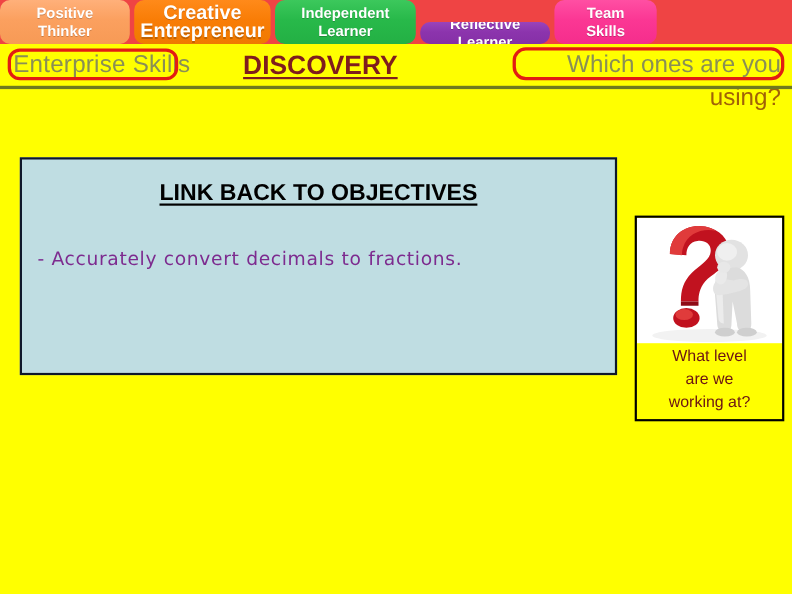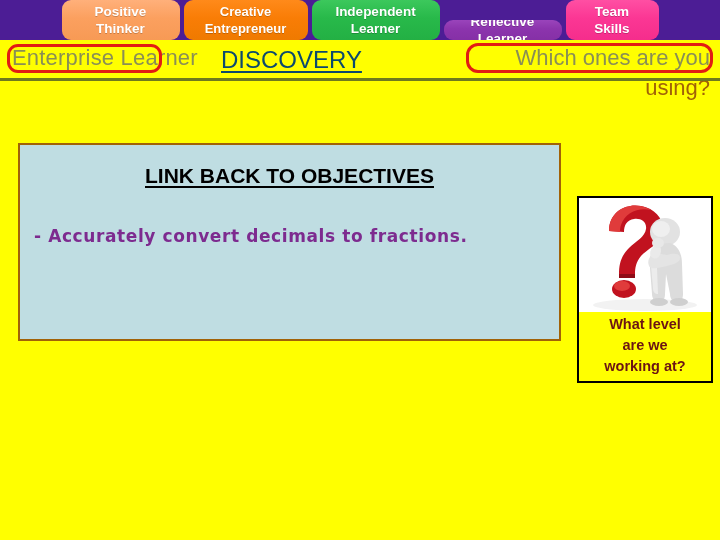--- a/index.html
+++ b/index.html
@@ -16,42 +16,41 @@
   }
 
   
   #skills-banner {
     position: absolute;
     left: 0; top: 0;
     width: 720px; height: 40px;
     display: flex;
     align-items: stretch;
     gap: 4px;
-    background: #4c1d95;
-    justify-content: center;
+    background: #ef4444;
   }
   .skill-tab {
     border-radius: 9px;
     color: #ffffff;
     font-size: 13.5px;
     font-weight: bold;
     line-height: 17px;
     display: flex;
     flex-direction: column;
     align-items: center;
     justify-content: center;
     text-align: center;
     box-sizing: border-box;
     padding: 1px 2px;
     text-shadow: 0 1px 0 rgba(0,0,0,0.20);
     overflow: hidden;
   }
   .skill-tab .ln { display: block; white-space: nowrap; }
   .skill-tab.t0 { width: 118px; background: linear-gradient(180deg,#ffb07a 0%, #fba05f 45%, #f79a55 100%); }
-  .skill-tab.t1 { width: 124px; background: linear-gradient(180deg,#ff8a1a 0%, #f97d06 45%, #ef7a00 100%); font-size: 13px;}
+  .skill-tab.t1 { width: 124px; background: linear-gradient(180deg,#ff8a1a 0%, #f97d06 45%, #ef7a00 100%); font-size: 18px;}
   .skill-tab.t2 { width: 128px; background: linear-gradient(180deg,#3cc85c 0%, #28b94a 45%, #23b044 100%); }
   .skill-tab.t3 { width: 118px; background: linear-gradient(180deg,#9a44bb 0%, #8c34ad 45%, #8530a6 100%); margin-top: 20px; }
   .skill-tab.t4 { width: 121px; background: linear-gradient(180deg,#b3b3b3 0%, #a0a0a0 45%, #9a9a9a 100%); }
   .skill-tab.t5 { width: 93px;  background: linear-gradient(180deg,#ff4fa3 0%, #fb3794 45%, #f52d8c 100%); }
 
   
   #header-strip {
     position: absolute;
     left: 0; top: 40px;
     width: 720px; height: 38px;
@@ -69,22 +68,22 @@
     left: 7px; top: 44px;
     width: 155px; height: 29px;
     border: 3px solid #e21c13;
     border-radius: 11px;
     box-sizing: border-box;
   }
   #discovery {
     position: absolute;
     left: 221px; top: 46px;
     font-size: 24px;
-    font-weight: normal;
-    color: #0c4a6e;
+    font-weight: bold;
+    color: #7f1d1d;
     text-decoration: underline;
     text-underline-offset: 3px;
     white-space: nowrap;
   }
   #which-ones-line1 {
     position: absolute;
     right: 10px; top: 45px;
     font-size: 22px;
     color: #8a8f55;
     white-space: nowrap;
@@ -111,39 +110,39 @@
     width: 720px; height: 3px;
     background: #6f7a1e;
   }
 
   
   #objectives-panel {
     position: absolute;
     left: 18px; top: 143px;
     width: 543px; height: 198px;
     background: #bfdde2;
-    border: 2px solid #a16207;
+    border: 2px solid #0f172a;
     box-sizing: border-box;
   }
   #objectives-title {
     position: absolute;
     left: 0; right: 0; top: 19px;
     text-align: center;
     font-size: 21px;
     font-weight: bold;
     color: #000000;
     text-decoration: underline;
     text-underline-offset: 3px;
   }
   #objectives-item-1 {
     position: absolute;
     left: 14px; top: 81px;
     font-family: "DejaVu Sans", sans-serif;
     font-size: 17px;
-    font-weight: bold;
+    font-weight: normal;
     color: #7d2b8f;
     letter-spacing: 0.6px;
     white-space: nowrap;
   }
 
   
   #question-panel {
     position: absolute;
     left: 577px; top: 196px;
     width: 136px; height: 187px;
@@ -158,21 +157,21 @@
     height: 114px;
     background: #ffffff;
     overflow: hidden;
   }
   #question-image svg { display: block; }
   #question-caption {
     position: absolute;
     left: 0; right: 0; top: 116px;
     text-align: center;
     font-size: 14.5px;
-    font-weight: bold;
+    font-weight: normal;
     line-height: 21px;
     color: #6b1414;
   }
   #question-caption .ln { display: block; }
 </style>
 </head>
 <body>
 
 <div id="skills-banner">
   <div class="skill-tab t0">
@@ -192,21 +191,21 @@
     <span class="ln">Learner</span>
   </div>
   <div class="skill-tab t5">
     <span class="ln">Team</span>
     <span class="ln">Skills</span>
   </div>
 </div>
 
 <div id="header-strip"></div>
 
-<div id="enterprise-skills">Enterprise Learner</div>
+<div id="enterprise-skills">Enterprise Skills</div>
 <div id="enterprise-skills-highlight"></div>
 
 <div id="discovery">DISCOVERY</div>
 
 <div id="which-ones-line1">Which ones are you</div>
 <div id="which-ones-highlight"></div>
 <div id="which-ones-line2">using?</div>
 
 <div id="olive-rule"></div>
 

